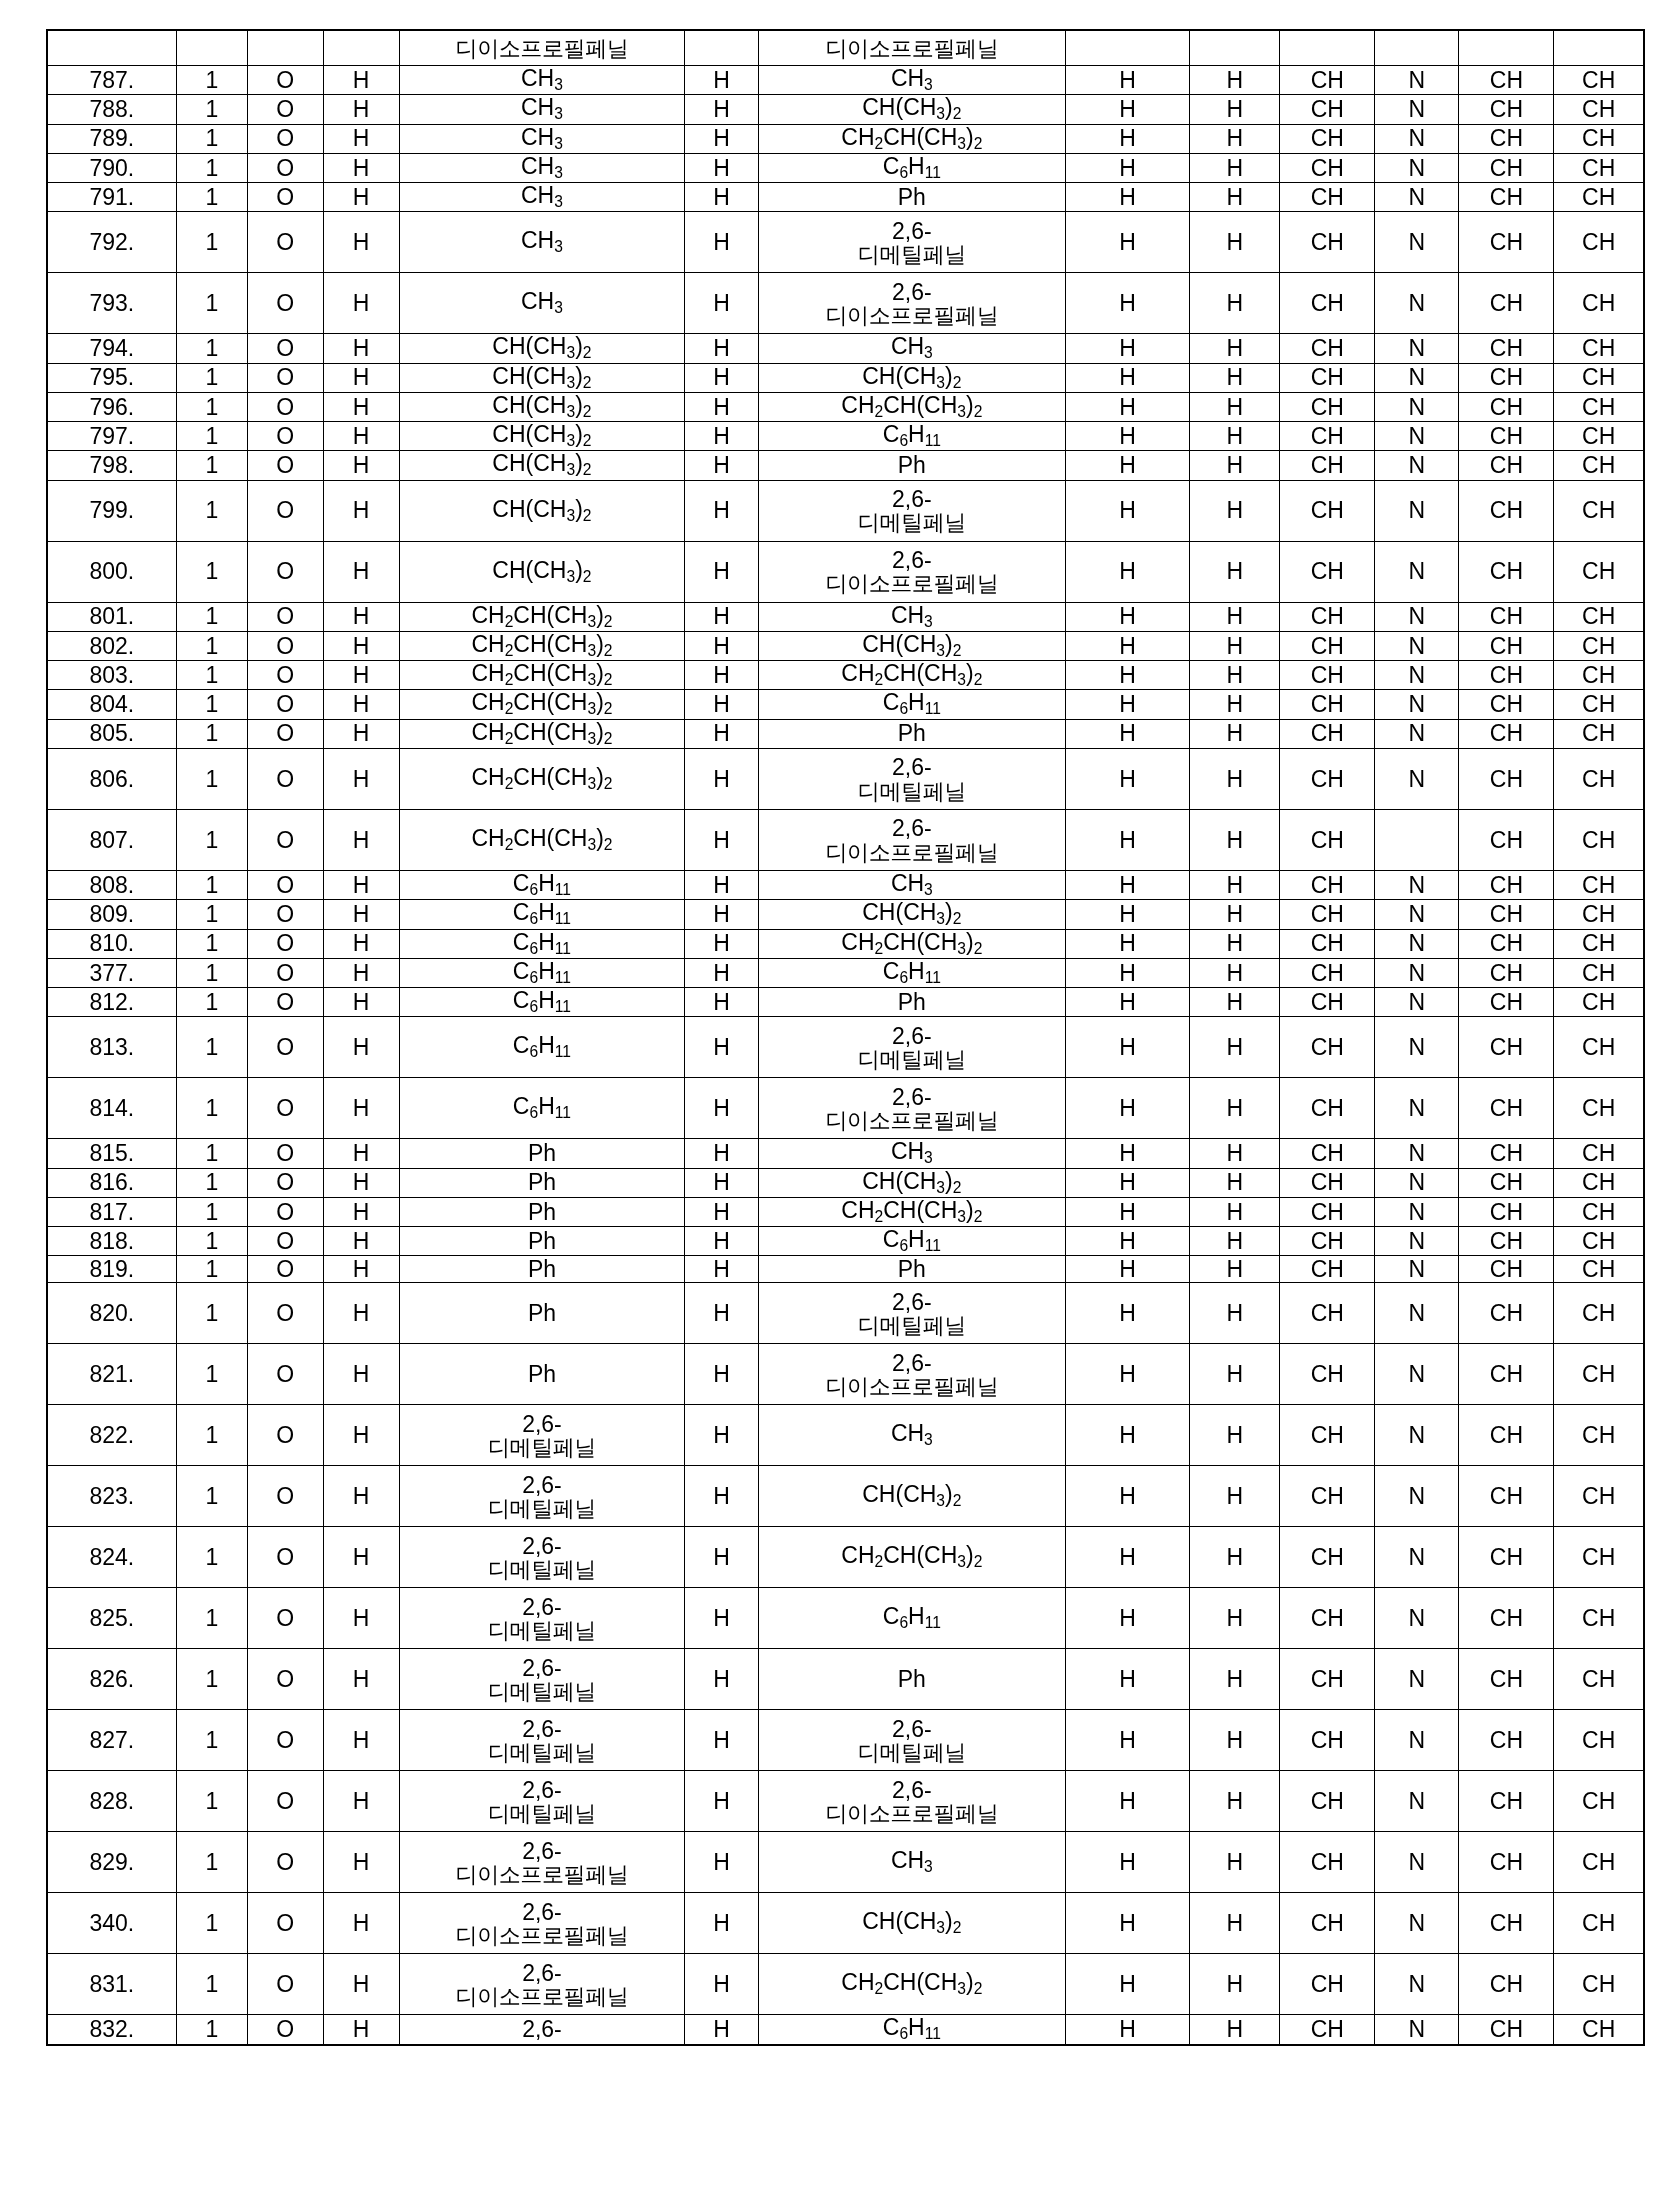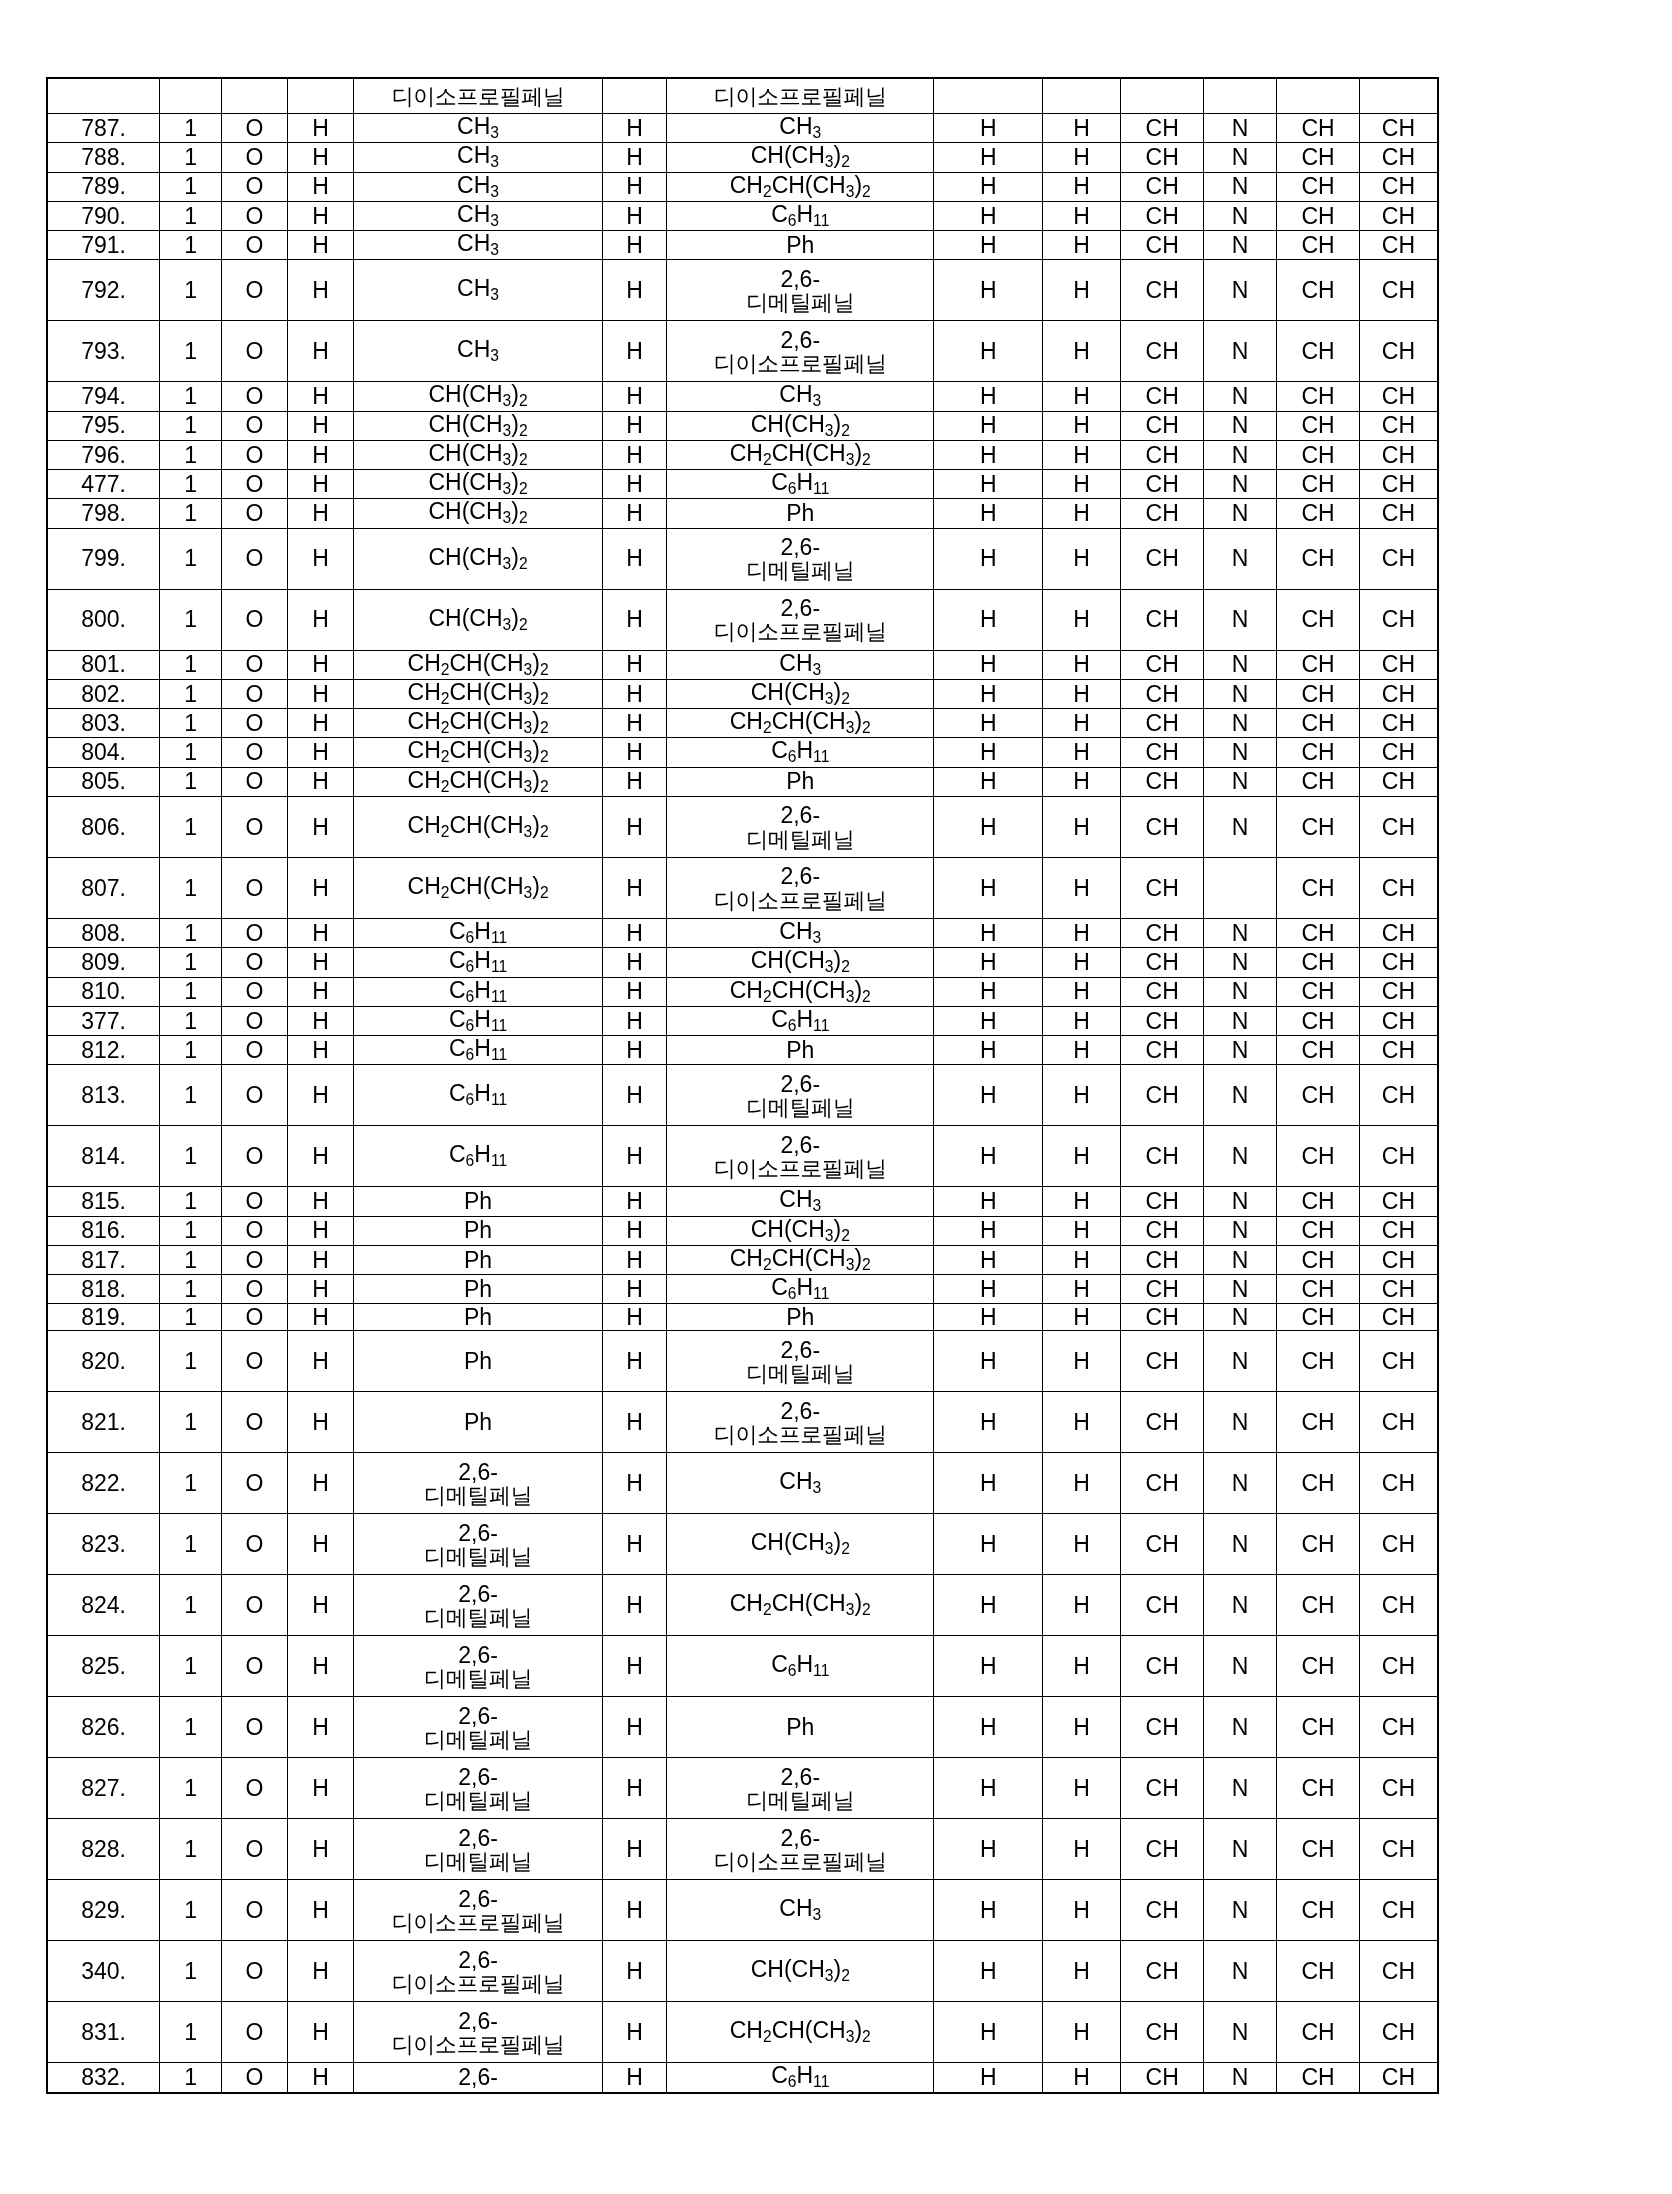--- a/index.html
+++ b/index.html
@@ -13,23 +13,22 @@
     position:relative;
     width:1673px;
     height:2194px;
     background:#fff;
     box-sizing:border-box;
     padding:29px 25px 0 46px;
   }
   table.ptable{
     border-collapse:collapse;
     table-layout:fixed;
-    width:1393px;
+    width:1599px;
     border:2.5px solid #000;
-    margin-top:48px;
   }
   table.ptable td{
     border:1.7px solid #000;
     text-align:center;
     vertical-align:middle;
     font-size:23px;
     line-height:1.08;
     padding:0;
     color:#000;
     white-space:nowrap;
@@ -257,21 +256,21 @@
           <td>H</td>
           <td>CH<sub>2</sub>CH(CH<sub>3</sub>)<sub>2</sub></td>
           <td>H</td>
           <td>H</td>
           <td>CH</td>
           <td>N</td>
           <td>CH</td>
           <td>CH</td>
         </tr>
         <tr class="r-short">
-          <td class="num">477.</td>
+          <td class="num">797.</td>
           <td>1</td>
           <td>O</td>
           <td>H</td>
           <td>CH(CH<sub>3</sub>)<sub>2</sub></td>
           <td>H</td>
           <td>C<sub>6</sub>H<sub>11</sub></td>
           <td>H</td>
           <td>H</td>
           <td>CH</td>
           <td>N</td>

